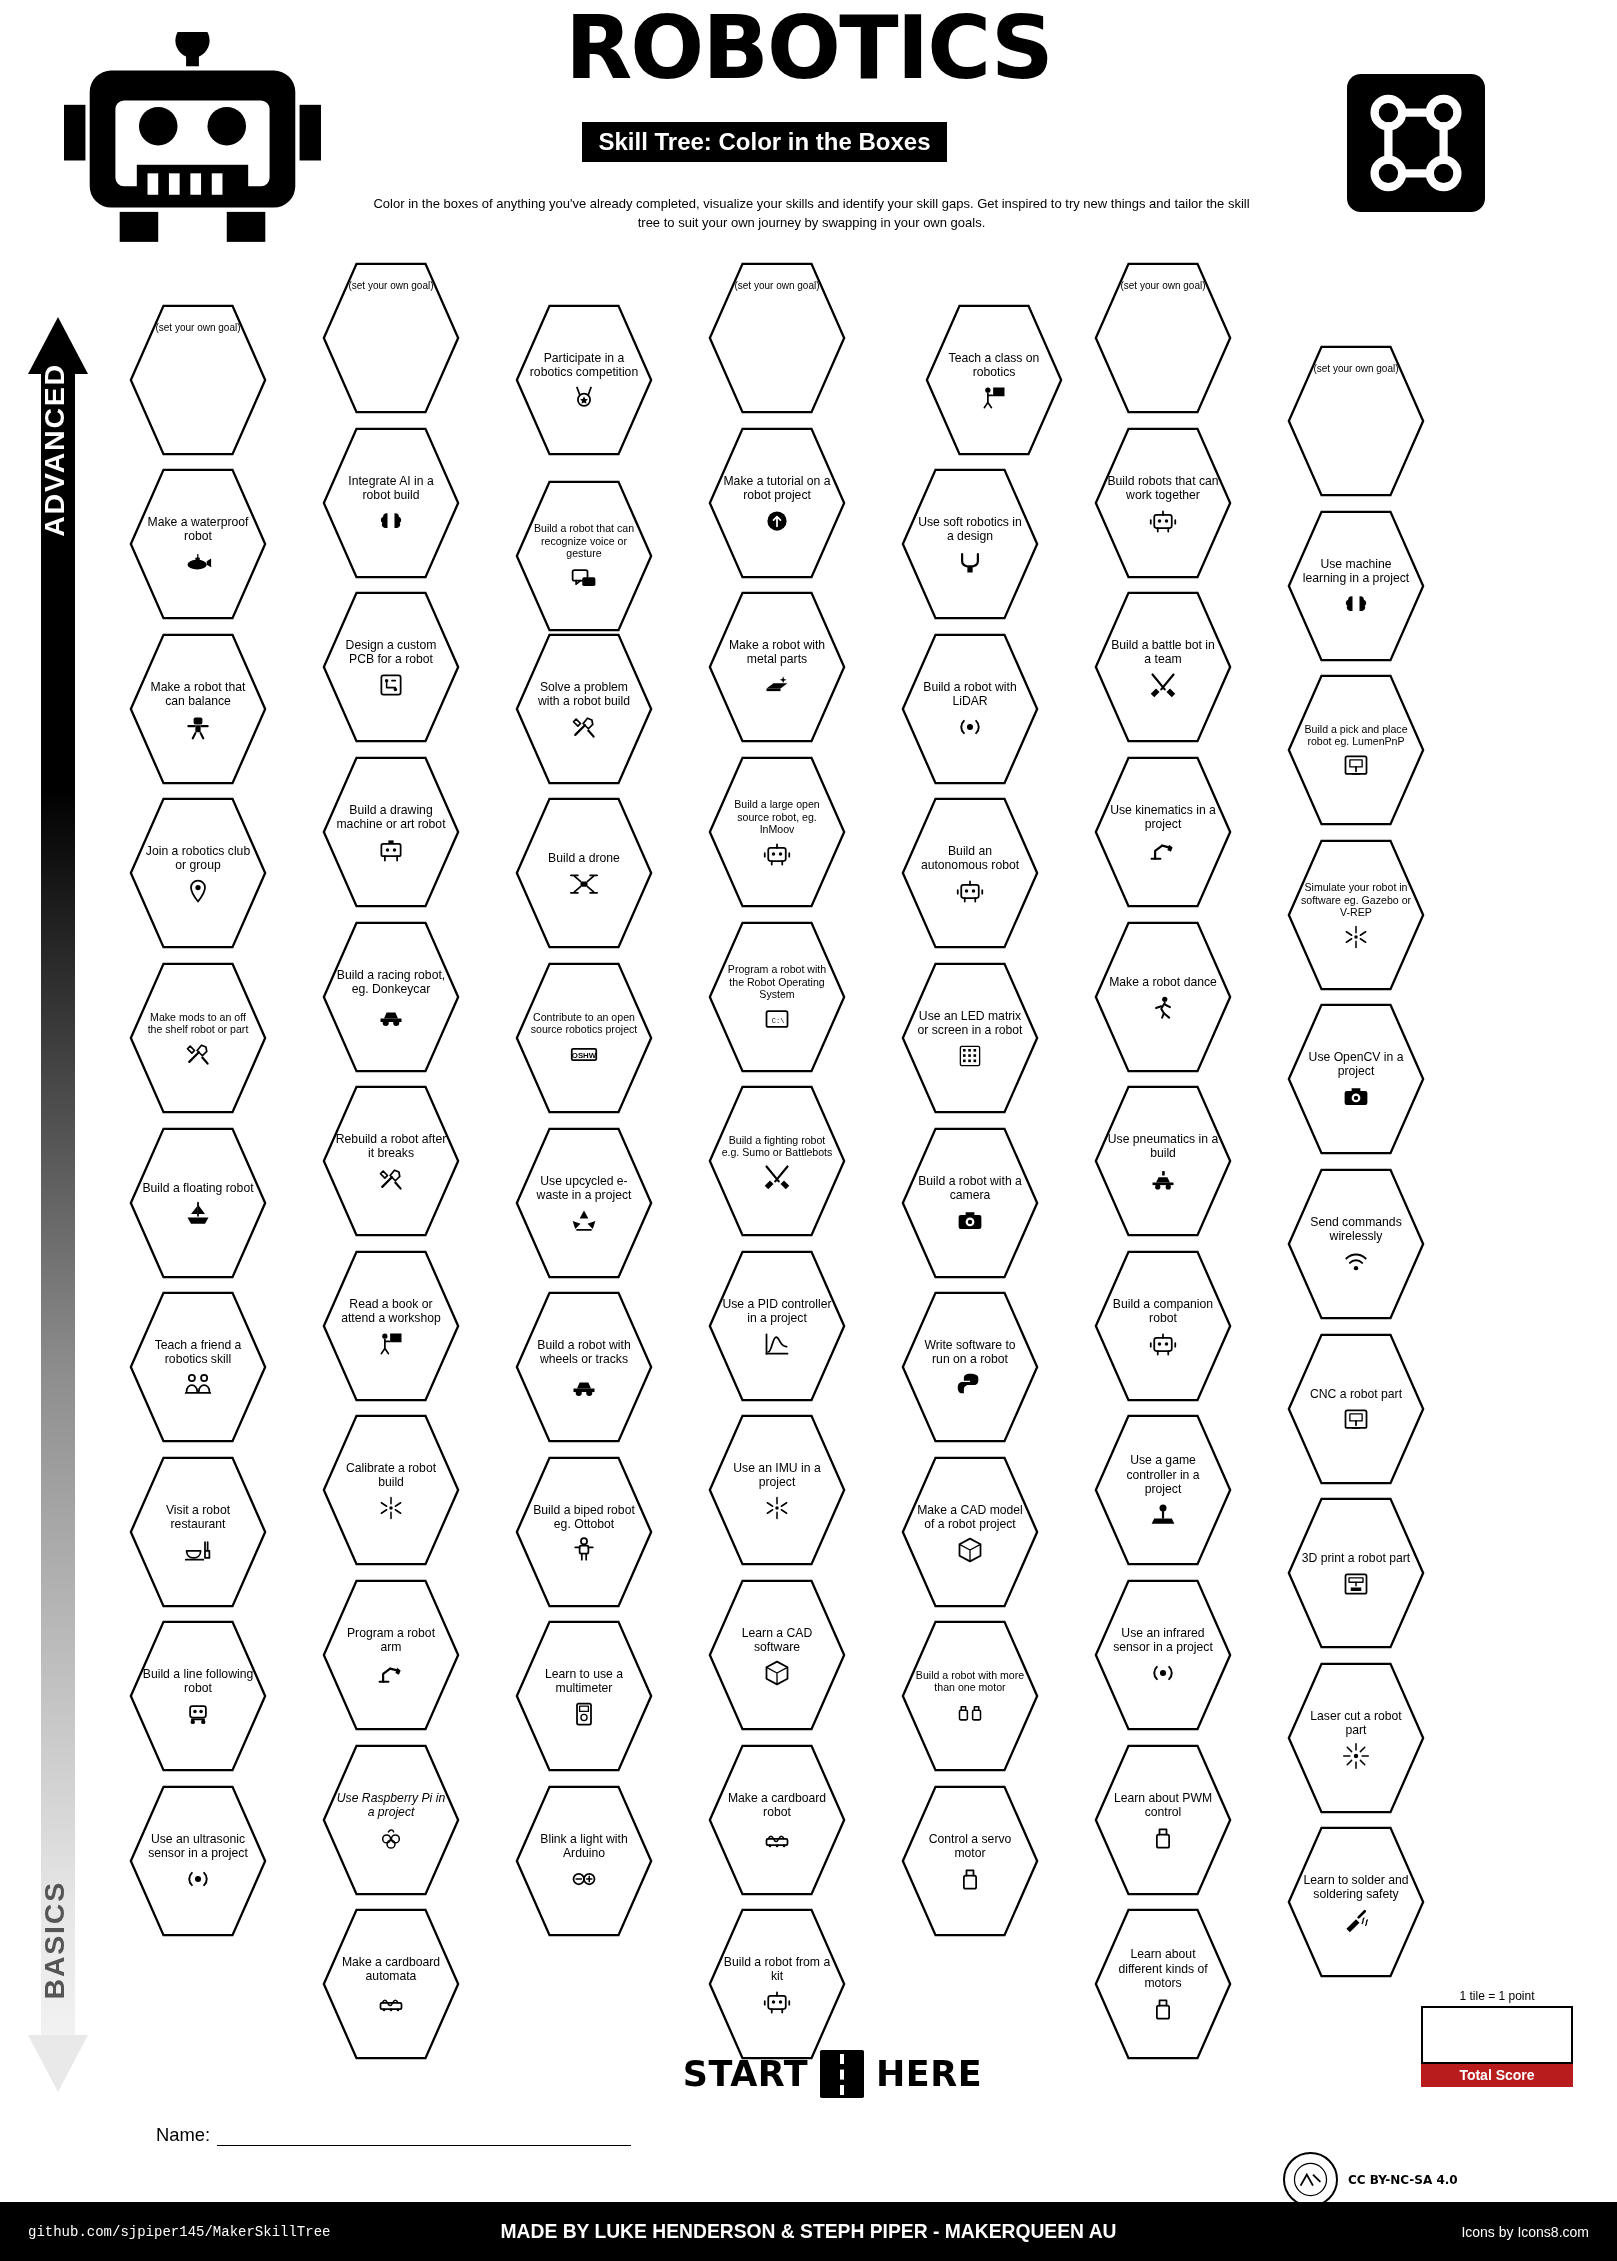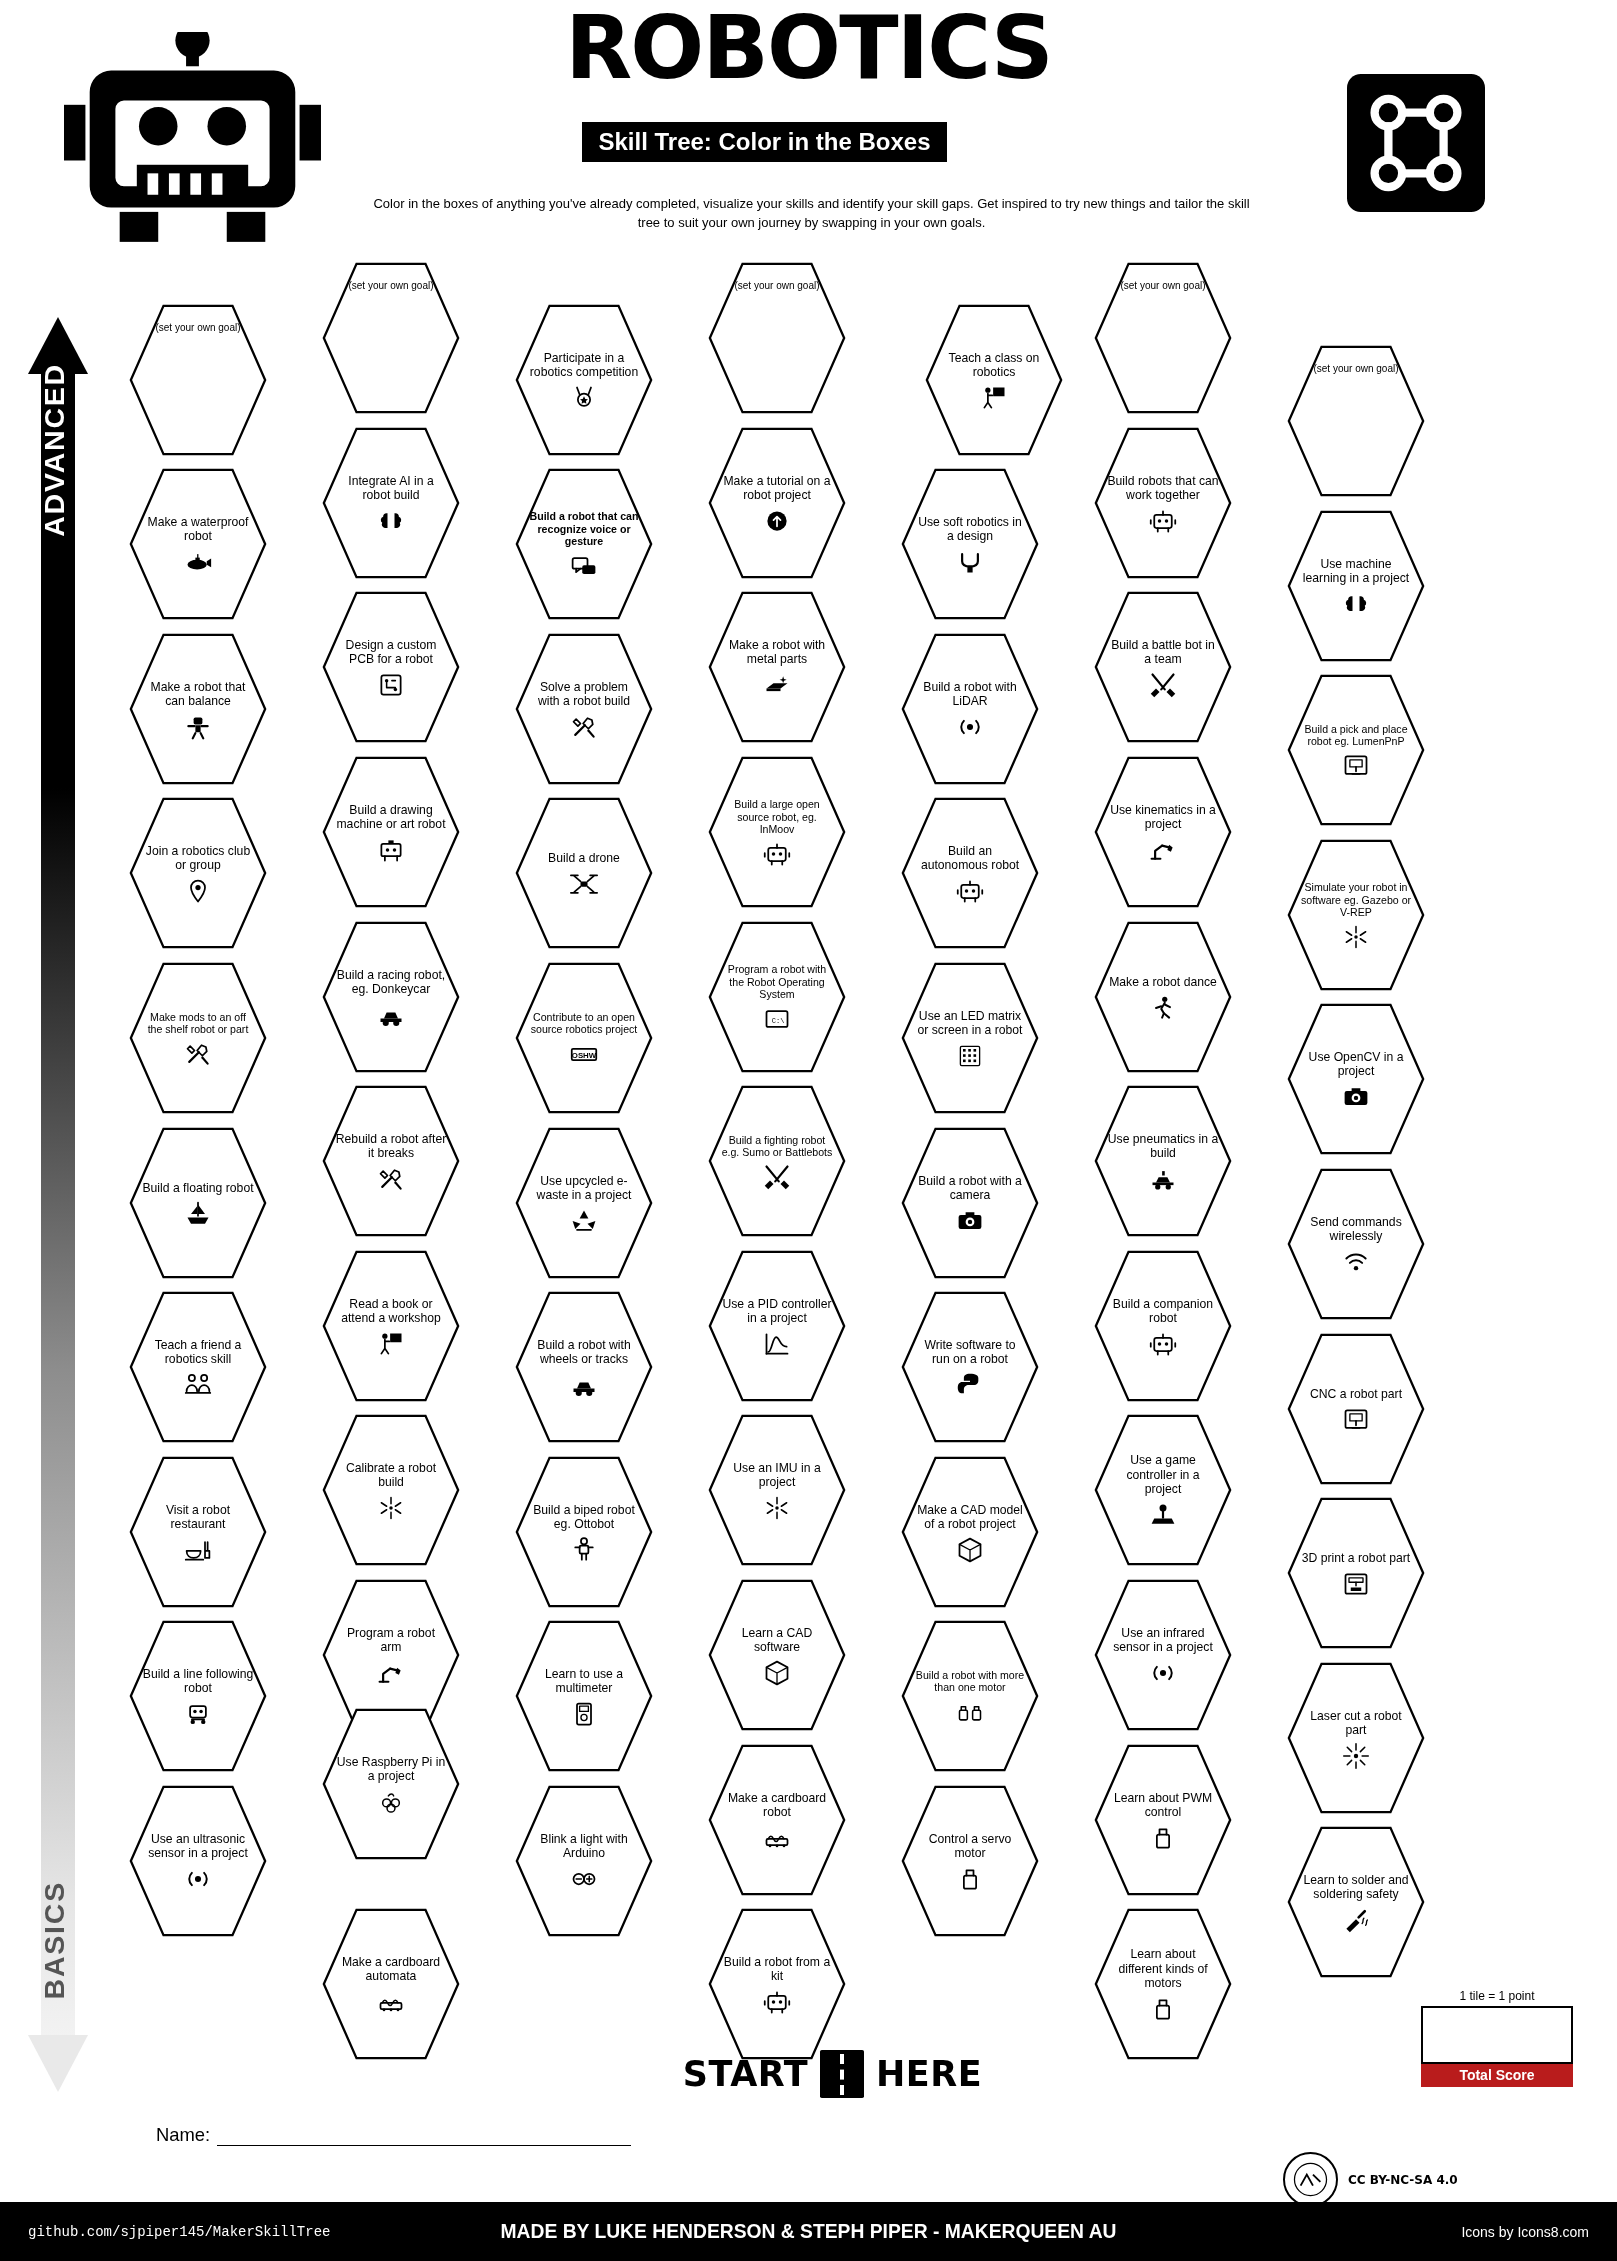--- a/index.html
+++ b/index.html
@@ -405,21 +405,21 @@
       <div class="inner">
         <div class="txt">Program a robot arm</div>
         <div class="ico"><svg viewBox="0 0 64 64" fill="none" stroke="#000" stroke-width="3.2" stroke-linecap="round" stroke-linejoin="round">
             <path d="M6 52h20" stroke-width="5"></path>
             <path d="M14 52V34l16-12" stroke-width="5"></path>
             <path d="M30 22l16 4" stroke-width="5"></path>
             <path d="M46 20l8 6-4 10-8-4z" fill="#000" stroke="none"></path>
           </svg></div>
       </div>
     </div>
-    <div class="hex" style="left: 322px; top: 1432px;">
+    <div class="hex" style="left: 322px; top: 1468px; font-style: italic;">
       <div class="shape">
         <svg viewBox="0 0 300 330" preserveAspectRatio="none">
           <polygon points="75,4 225,4 296,165 225,326 75,326 4,165" fill="#ffffff" stroke="#000" stroke-width="5"></polygon>
         </svg>
       </div>
       <div class="inner">
         <div class="txt">Use Raspberry Pi in a project</div>
         <div class="ico"><svg viewBox="0 0 64 64" fill="none" stroke="#000" stroke-width="3.2" stroke-linecap="round" stroke-linejoin="round">
             <circle cx="22" cy="34" r="9" stroke-width="3.5"></circle>
             <circle cx="42" cy="34" r="9" stroke-width="3.5"></circle>
@@ -453,21 +453,21 @@
       </div>
       <div class="inner">
         <div class="txt">Participate in a robotics competition</div>
         <div class="ico"><svg viewBox="0 0 64 64" fill="none" stroke="#000" stroke-width="3.2" stroke-linecap="round" stroke-linejoin="round">
             <circle cx="32" cy="36" r="14" stroke-width="4"></circle>
             <path d="M32 28l3 6 6 1-4.5 4 1 6-5.5-3-5.5 3 1-6-4.5-4 6-1z" fill="#000" stroke="none"></path>
             <path d="M22 24L16 8M42 24l6-16" stroke-width="4"></path>
           </svg></div>
       </div>
     </div>
-    <div class="hex" style="left: 515px; top: 192px; font-weight: bold;">
+    <div class="hex" style="left: 515px; top: 204px;">
       <div class="shape">
         <svg viewBox="0 0 300 330" preserveAspectRatio="none">
           <polygon points="75,4 225,4 296,165 225,326 75,326 4,165" fill="#ffffff" stroke="#000" stroke-width="5"></polygon>
         </svg>
       </div>
       <div class="inner">
         <div class="txt small">Build a robot that can recognize voice or gesture</div>
         <div class="ico"><svg viewBox="0 0 64 64" fill="none" stroke="#000" stroke-width="3.2" stroke-linecap="round" stroke-linejoin="round">
             <rect x="6" y="14" width="34" height="24" rx="4" stroke-width="4"></rect>
             <path d="M14 38v8l10-8" stroke-width="4"></path>

